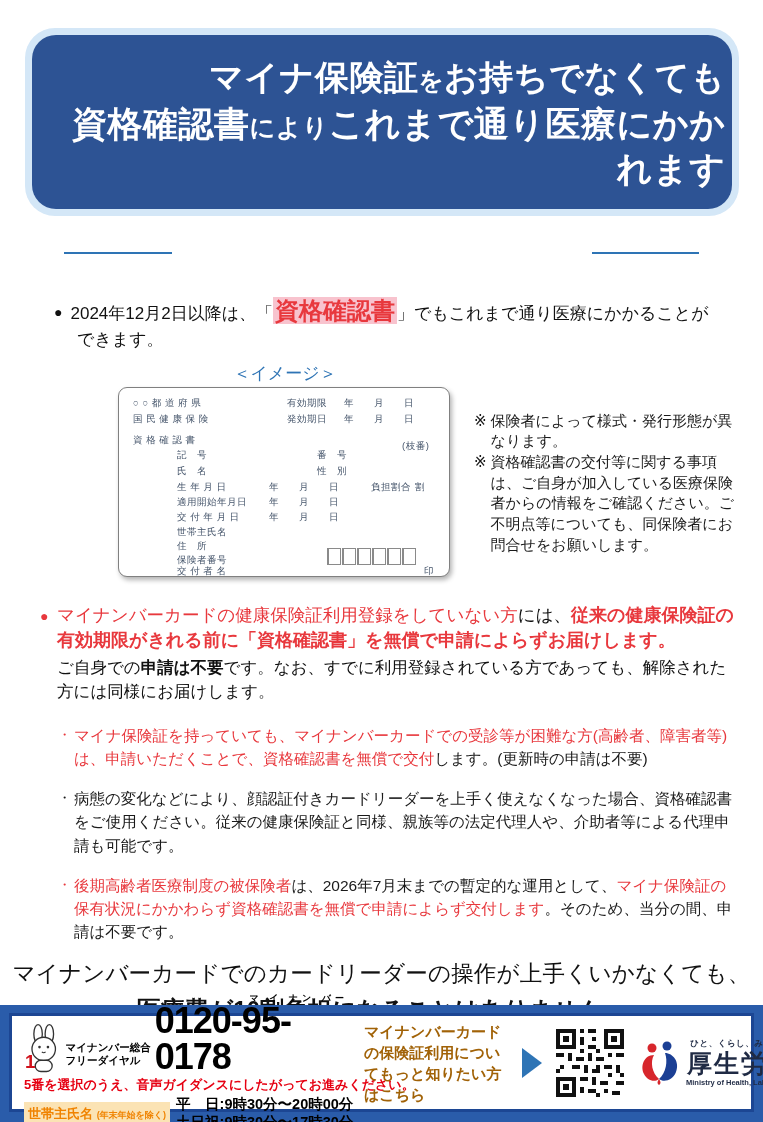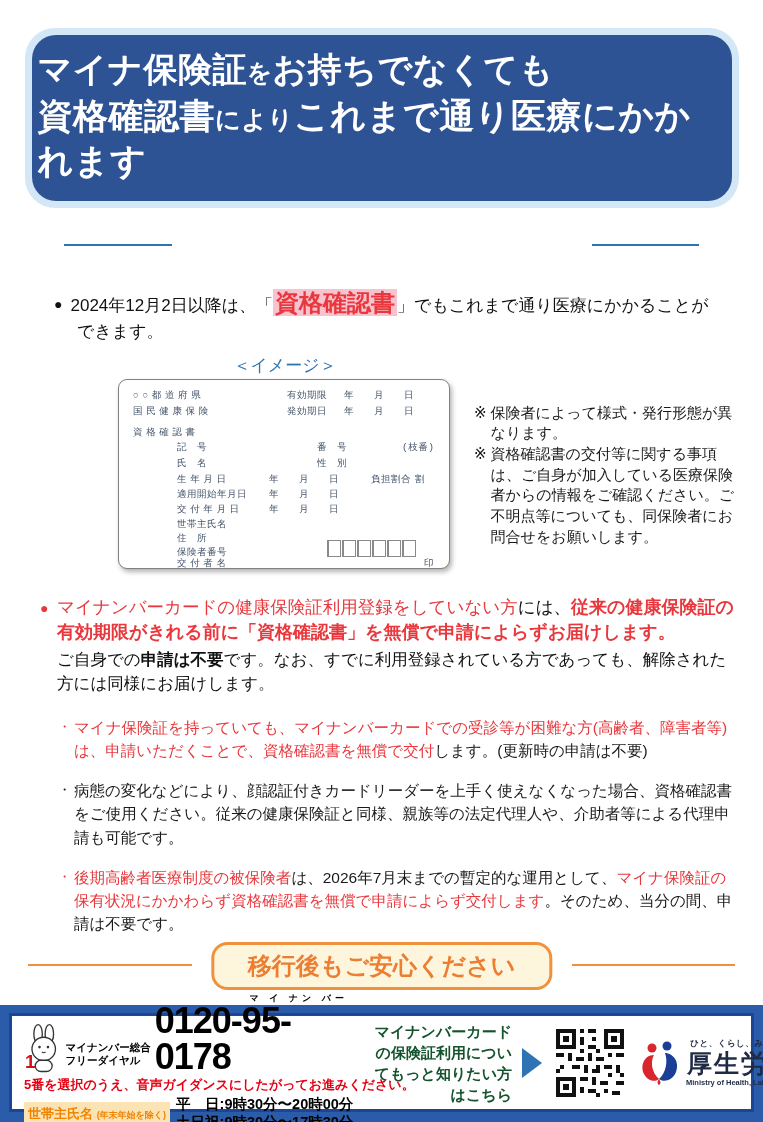--- a/index.html
+++ b/index.html
@@ -7,21 +7,21 @@
     --badge-bg:#cfe5f7; --badge-text:#1667b1; --red:#e8383d; --bright-red:#e60012;
     --pink:#f8c3ce; --orange-text:#ed7d31; --orange-border:#f0923c; --cream:#fdf5dc;
     --footer-blue:#2a5caa; --footer-border:#1c4693; --navy-text:#44546a;
   }
   *{margin:0;padding:0;box-sizing:border-box;}
   body{background:#e9e9e9;font-family:"Liberation Sans","DejaVu Sans",sans-serif;}
   .page{position:relative;width:763px;height:1122px;margin:0 auto;background:#fff;overflow:hidden;}
 
   
   .hero-outer{margin:28px auto 0;width:714px;background:var(--header-halo);border-radius:30px;padding:7px;}
-  .hero{background:var(--header-blue);border-radius:24px;color:#fff;text-align:left;padding:12px 6px 17px;}
+  .hero{background:var(--header-blue);border-radius:24px;color:#fff;text-align:right;padding:20px 6px 17px;}
   .hero .l1{font-size:34px;font-weight:bold;letter-spacing:.5px;line-height:1.35;}
   .hero .l2{font-size:35px;font-weight:bold;letter-spacing:.5px;line-height:1.3;}
   .hero .sm{font-size:.72em;font-weight:bold;}
 
   
   .band{position:relative;margin-top:13px;height:46px;}
   .band .rule{position:absolute;top:50%;height:0;border-top:2px solid var(--blue-line);}
   .band .rule.left{left:64px;right:50%;margin-right:210px;}
   .band .rule.right{right:64px;left:50%;margin-left:210px;}
   .band .badge{position:absolute;left:50%;top:0;transform:translateX(-50%);
@@ -86,21 +86,21 @@
   .prow1{display:flex;align-items:flex-end;gap:4px;}
   .dial{font-size:10.5px;font-weight:bold;line-height:1.25;color:#000;padding-bottom:8px;white-space:nowrap;}
   .phonewrap{line-height:1;}
   .ruby{font-size:9px;font-weight:bold;letter-spacing:4px;text-align:right;padding-right:6px;color:#000;}
   .phone{font-size:36px;font-weight:900;letter-spacing:-1px;color:#000;font-family:"Liberation Sans","DejaVu Sans",sans-serif;}
   .instr{margin-top:1px;font-size:13px;font-weight:bold;color:var(--bright-red);white-space:nowrap;}
   .prow3{display:flex;align-items:center;gap:6px;margin-top:2px;}
   .hbadge{background:#fbe3b4;color:#f08300;font-size:13px;font-weight:bold;padding:3px 4px;white-space:nowrap;}
   .hbadge .nt{font-size:9px;}
   .hours{font-size:14.5px;font-weight:bold;line-height:1.2;color:#000;white-space:nowrap;}
-  .qrlead{flex:0 0 auto;width:148px;font-size:15px;font-weight:600;line-height:1.4;color:#14532d;text-align:right;}
+  .qrlead{flex:0 0 auto;width:148px;font-size:15px;font-weight:600;line-height:1.4;color:#a16207;}
   .arrow{flex:0 0 auto;width:0;height:0;border-left:20px solid var(--blue-line);border-top:15px solid transparent;border-bottom:15px solid transparent;}
   .qr{flex:0 0 auto;}
   .mhlw{flex:0 0 auto;display:flex;align-items:center;gap:6px;margin-left:2px;}
   .mhlw .txt{text-align:center;}
   .mhlw .tag{font-size:8.5px;font-weight:bold;color:#1f2a44;letter-spacing:.5px;}
   .mhlw .nm{font-size:25px;font-weight:bold;color:#1f2a44;letter-spacing:2px;line-height:1.1;}
   .mhlw .en{font-size:7.5px;font-weight:bold;color:#1f2a44;}
 </style>
 </head>
 <body>
@@ -130,21 +130,21 @@
     <div class="cert">
       <span style="left:14px;top:9px;">○ ○ 都 道 府 県</span>
       <span style="left:14px;top:25px;">国 民 健 康 保 険</span>
       <span style="left:14px;top:46px;">資 格 確 認 書</span>
       <span style="left:168px;top:9px;">有効期限</span>
       <span style="left:225px;top:9px;">年　　月　　日</span>
       <span style="left:168px;top:25px;">発効期日</span>
       <span style="left:225px;top:25px;">年　　月　　日</span>
       <span style="left:58px;top:61px;">記　号</span>
       <span style="left:198px;top:61px;">番　号</span>
-      <span style="left:283px;top:61px;font-family:Liberation Mono, monospace;">(枝番)</span>
+      <span style="left:283px;top:52px;">(枝番)</span>
       <span style="left:58px;top:77px;">氏　名</span>
       <span style="left:198px;top:77px;">性　別</span>
       <span style="left:58px;top:93px;">生 年 月 日</span>
       <span style="left:150px;top:93px;">年　　月　　日</span>
       <span style="left:240px;top:93px;margin-left:12px;">負担割合</span>
       <span style="left:296px;top:93px;">割</span>
       <span style="left:58px;top:108px;font-family:Liberation Mono, monospace;">適用開始年月日</span>
       <span style="left:150px;top:108px;">年　　月　　日</span>
       <span style="left:58px;top:123px;">交 付 年 月 日</span>
       <span style="left:150px;top:123px;">年　　月　　日</span>
@@ -188,25 +188,20 @@
     <div class="sub">
       <span class="tick">・</span>
       <span>病態の変化などにより、顔認証付きカードリーダーを上手く使えなくなった場合、資格確認書をご使用ください。従来の健康保険証と同様、親族等の法定代理人や、介助者等による代理申請も可能です。</span>
     </div>
     <div class="sub" style="margin-bottom:0;">
       <span class="tick sr">・</span>
       <span class="sr">後期高齢者医療制度の被保険者</span><span>は、2026年7月末までの暫定的な運用として、</span><span class="srb">マイナ保険証の保有状況にかかわらず資格確認書を無償で申請によらず交付します</span><span>。そのため、当分の間、申請は不要です。</span>
     </div>
   </div>
 
-  <div class="oband">
-    <div class="rule left"></div>
-    <div class="rule right"></div>
-    <div class="badge">移行後もご安心ください</div>
-  </div>
 
   <div class="statement">
     <div class="s1">マイナンバーカードでのカードリーダーの操作が上手くいかなくても、</div>
     <span class="s2">医療費が10割負担になることはありません。</span>
   </div>
 
   <svg class="people" width="480" height="112" viewBox="0 0 480 112" aria-hidden="true">
 
     <g stroke="#5a5a5a" stroke-width="1.6">
       <rect x="18" y="42" width="58" height="70" rx="17" fill="#ffffff"></rect>

